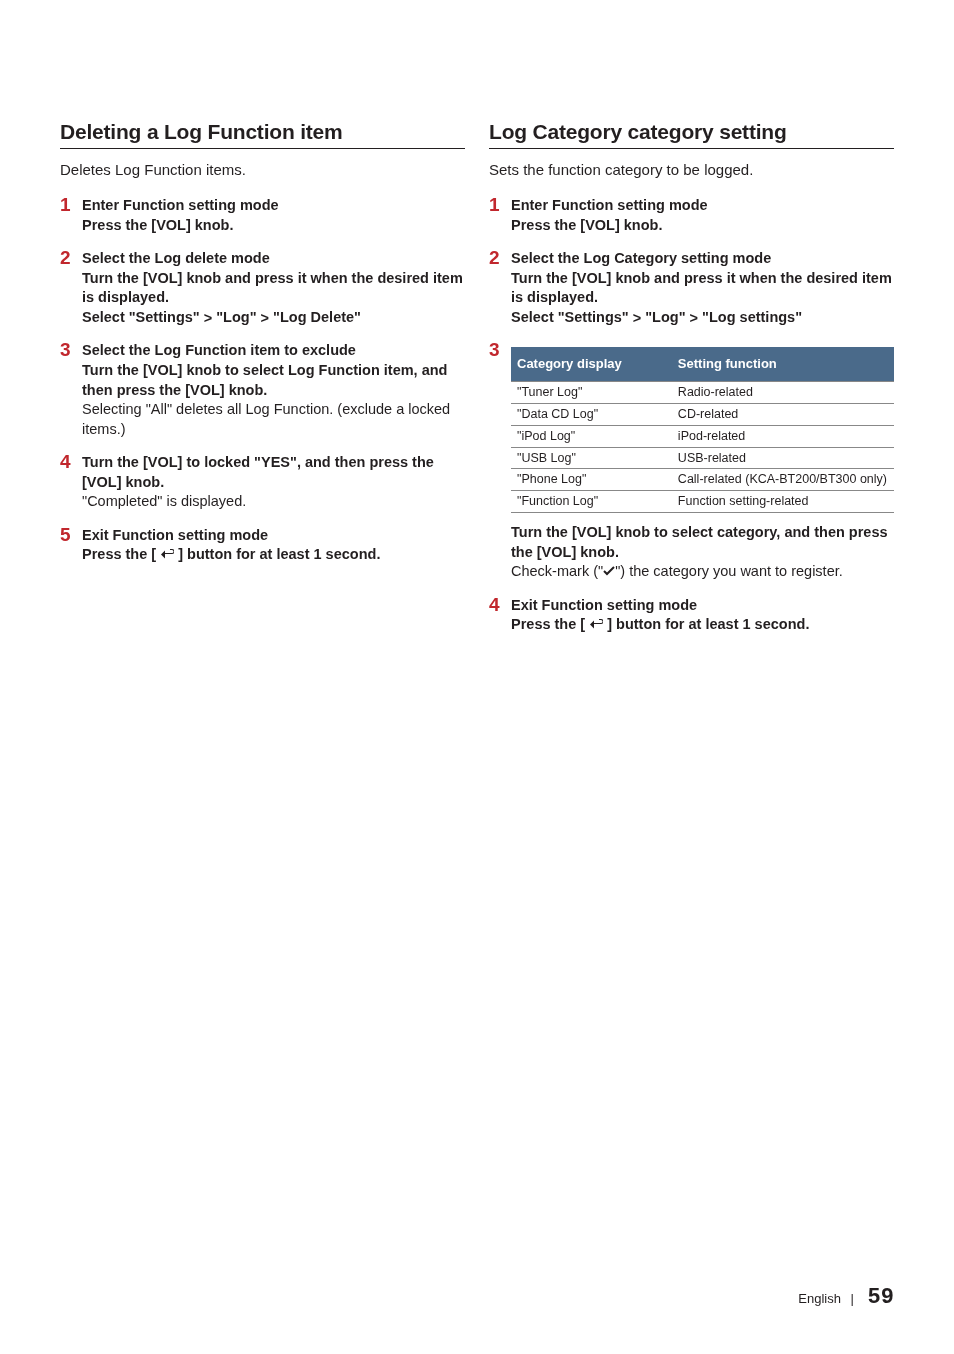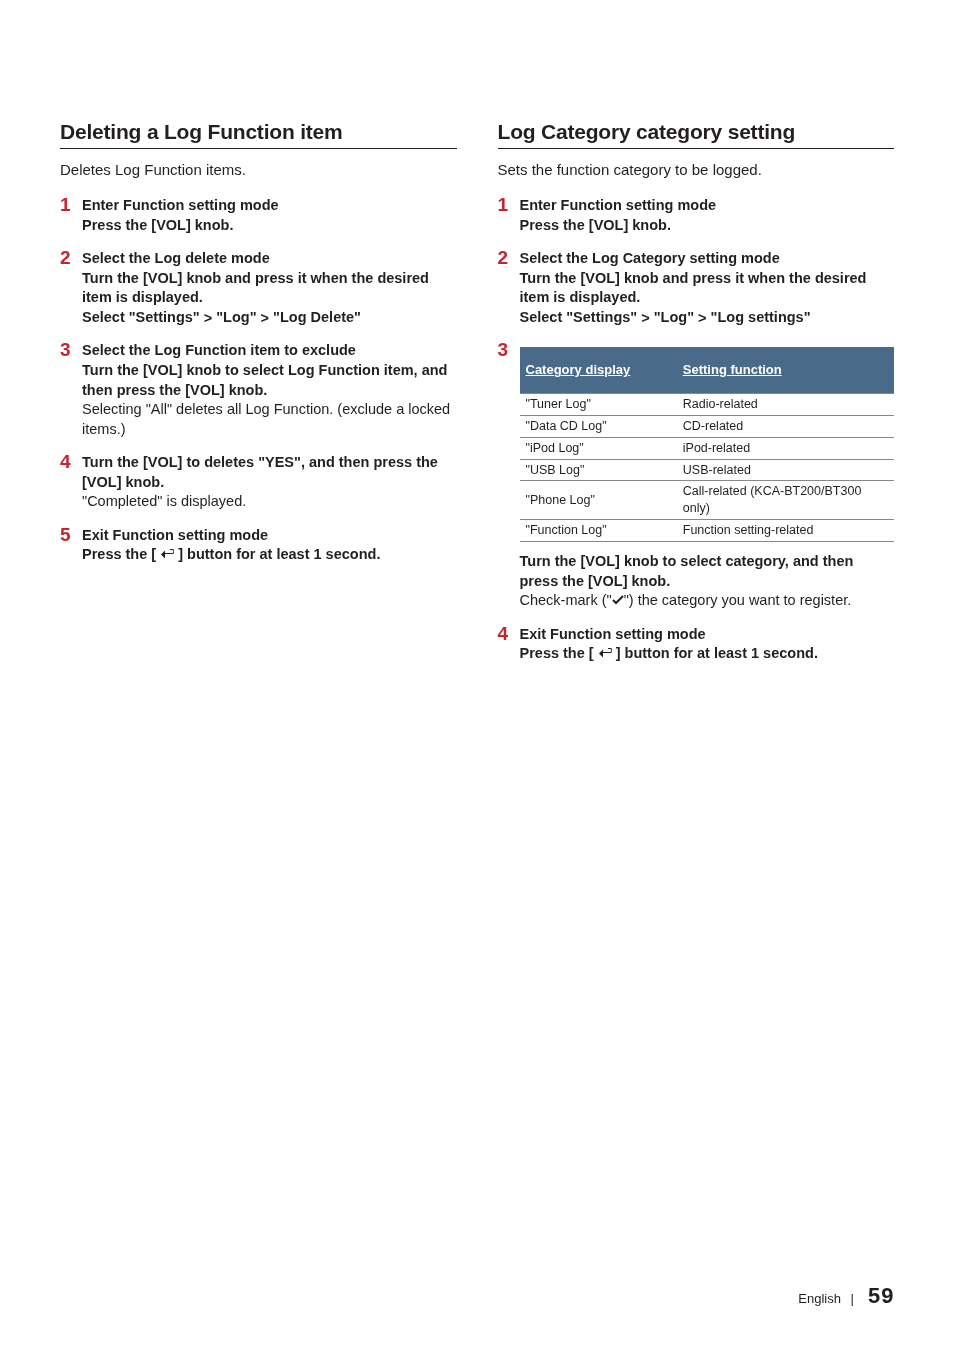--- a/index.html
+++ b/index.html
@@ -7,21 +7,21 @@
     width: 954px;
     height: 1354px;
     background: #fff;
     font-family: "Helvetica Neue", Arial, sans-serif;
     color: #231f20;
     position: relative;
   }
   .page {
     padding: 120px 60px 40px 60px;
     display: flex;
-    gap: 41px;
+    gap: 24px;
   }
   .col {
     flex: 1;
     min-width: 0;
   }
   .section-title {
     font-size: 21px;
     font-weight: 800;
     color: #231f20;
     border-bottom: 1.5px solid #231f20;
@@ -76,26 +76,25 @@
     border-collapse: collapse;
     width: 100%;
     font-size: 12.5px;
     margin: 6px 0 10px 0;
   }
   .table th {
     background: #4a6a8a;
     color: #fff;
     font-weight: 700;
     text-align: left;
-    padding: 14px 6px;
+    padding: 8px 6px;
     border-bottom: 1px solid #888;
     font-stretch: condensed;
     font-family: "Arial Narrow", Arial, sans-serif;
     font-size: 13px;
-    text-decoration: underline;
   }
   .table td {
     padding: 2px 6px;
     border-bottom: 0.5px solid #888;
     font-family: "Arial Narrow", Arial, sans-serif;
     color: #231f20;
   }
   .table td:first-child { width: 42%; }
   .check-icon {
     display: inline-block;
@@ -152,21 +151,21 @@
       <div class="step-body">
         <span class="bold">Select the Log Function item to exclude</span>
         <span class="bold">Turn the [VOL] knob to select Log Function item, and then press the [VOL] knob.</span>
         <span class="plain">Selecting "All" deletes all Log Function. (exclude a locked items.)</span>
       </div>
     </div>
 
     <div class="step">
       <div class="step-num">4</div>
       <div class="step-body">
-        <span class="bold">Turn the [VOL] to deletes "YES", and then press the [VOL] knob.</span>
+        <span class="bold">Turn the [VOL] to locked "YES", and then press the [VOL] knob.</span>
         <span class="plain">"Completed" is displayed.</span>
       </div>
     </div>
 
     <div class="step">
       <div class="step-num">5</div>
       <div class="step-body">
         <span class="bold">Exit Function setting mode</span>
         <span class="bold">
           <span>Press the [ </span><span class="return-icon"><svg viewBox="0 0 14 11">

